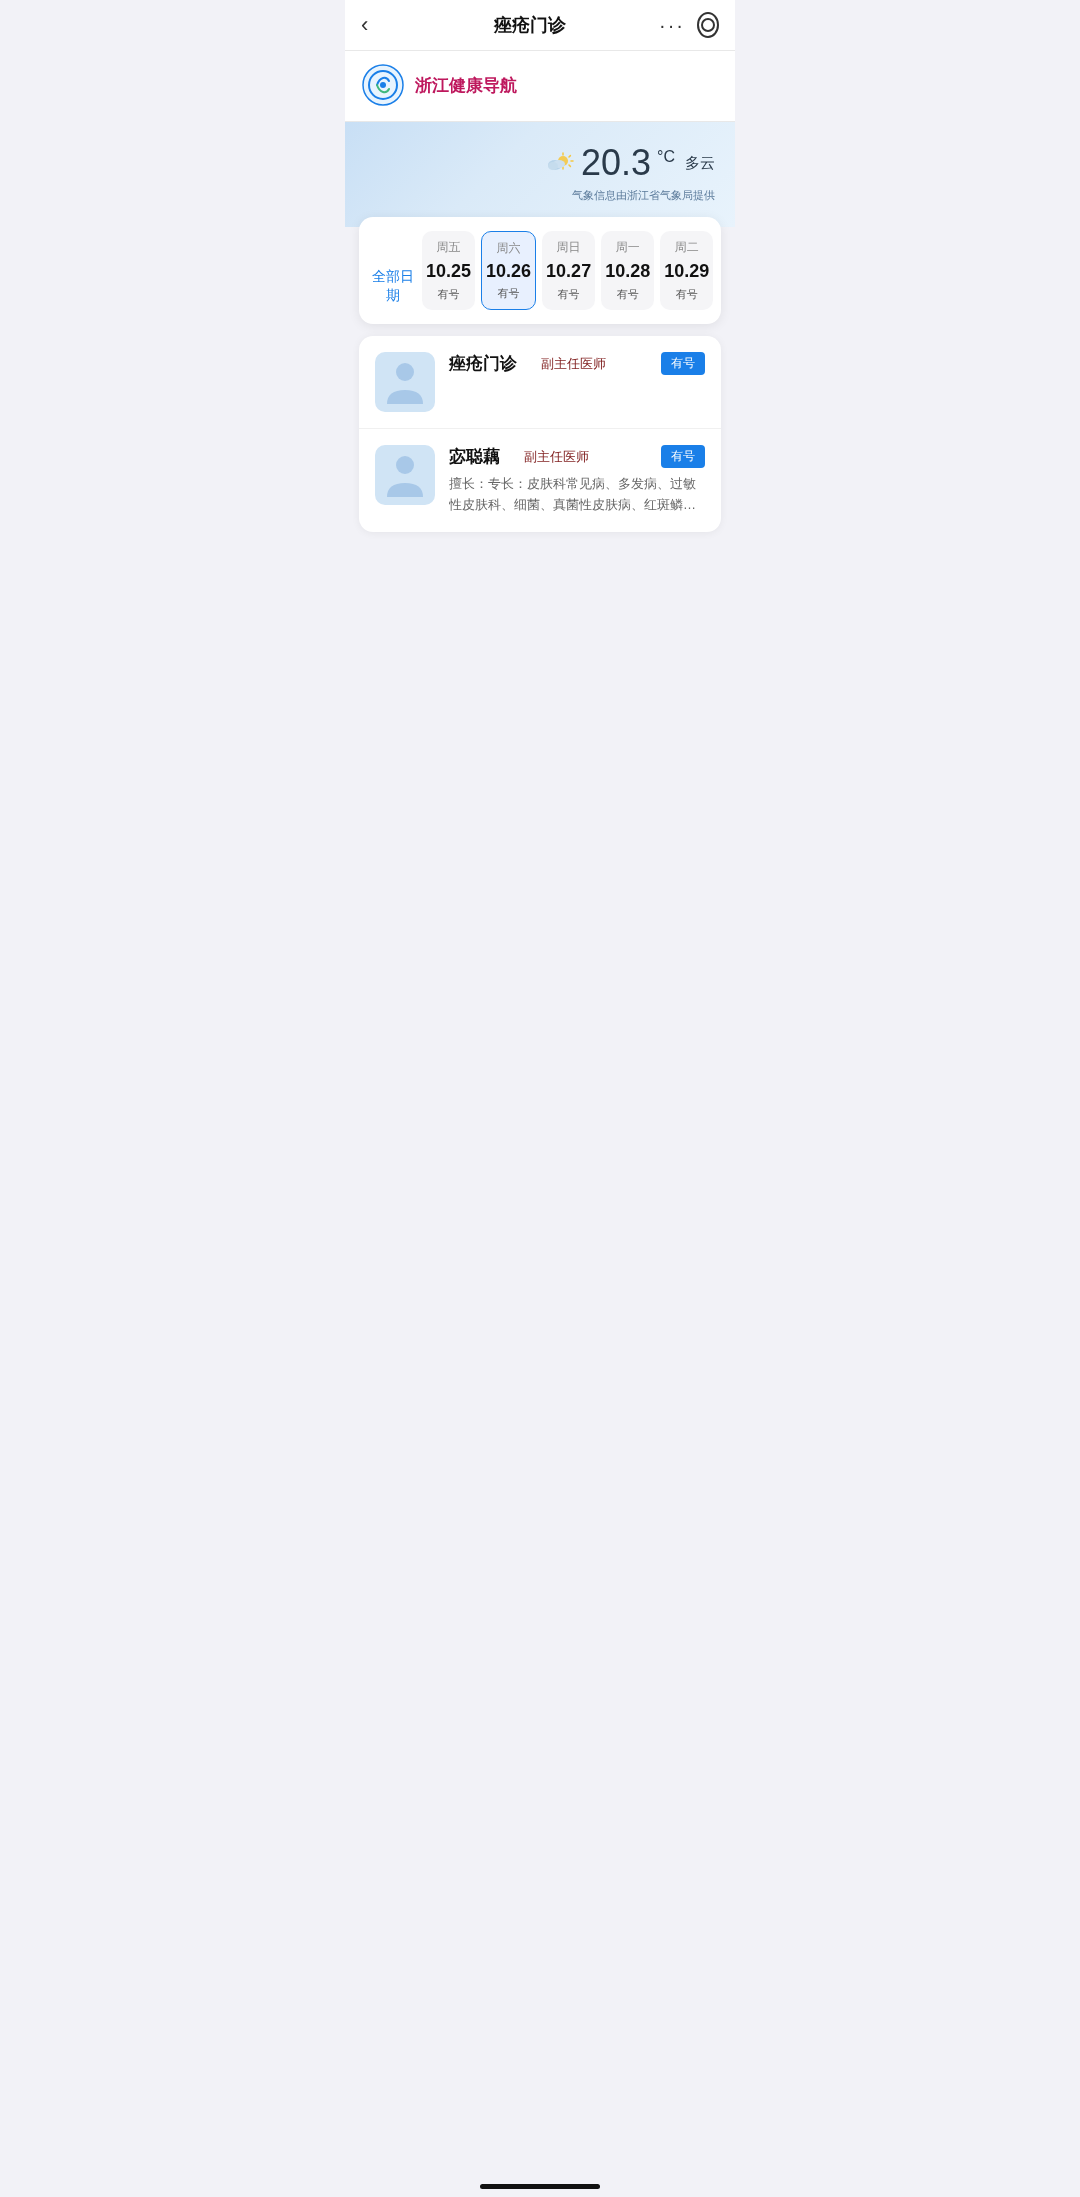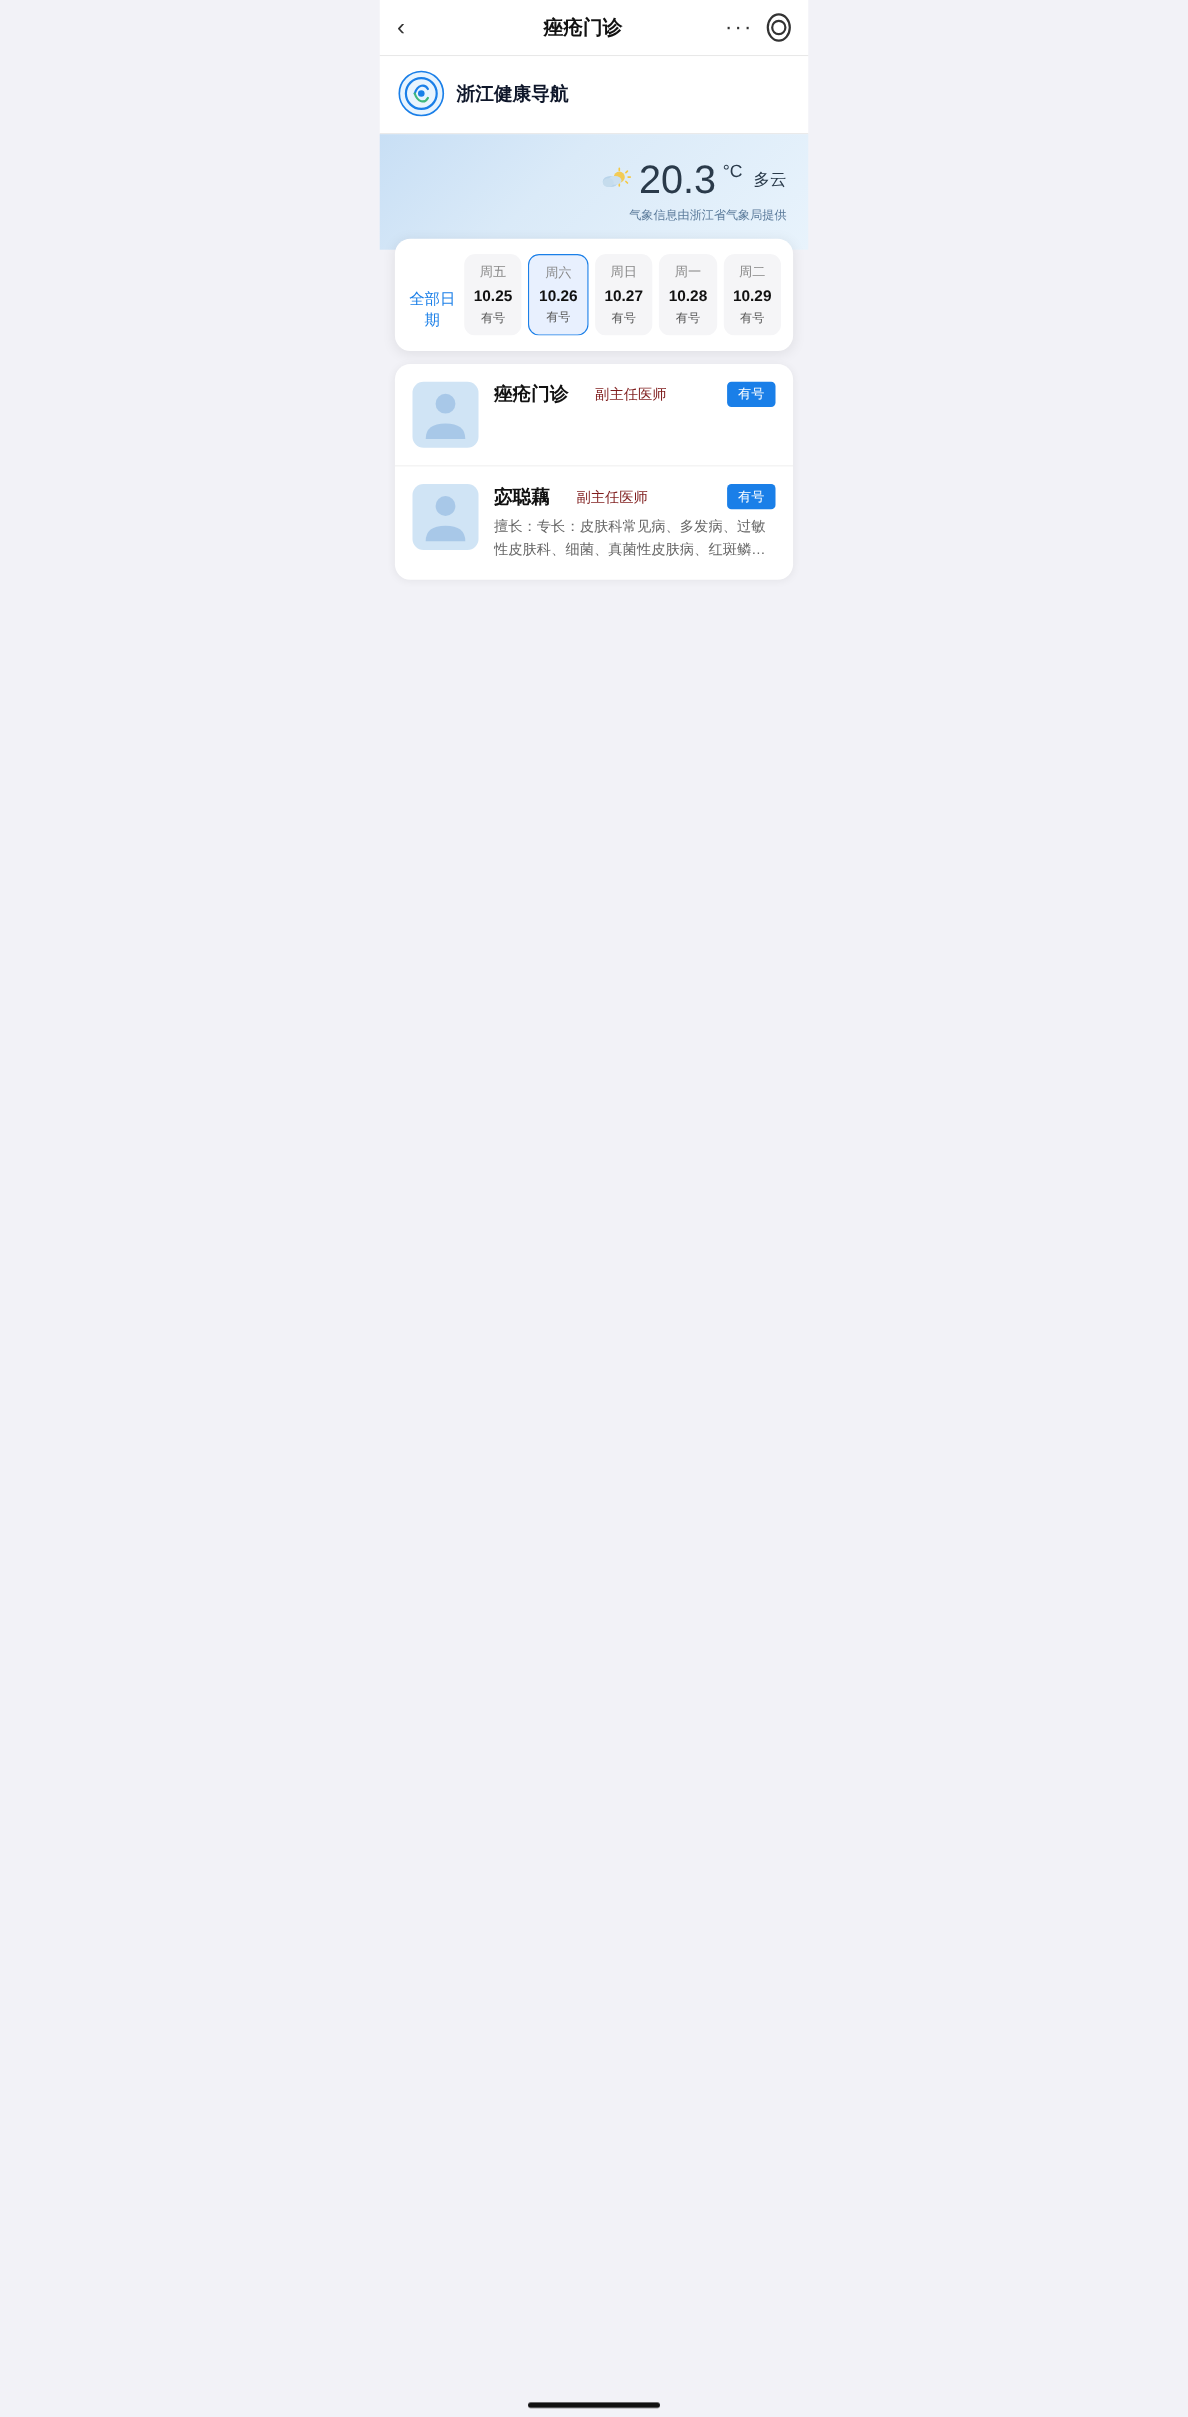--- a/index.html
+++ b/index.html
@@ -71,21 +71,21 @@
       background: #fff;
       display: flex;
       align-items: center;
       padding: 12px 16px 14px;
       gap: 10px;
       border-bottom: 1px solid #e8e8e8;
     }
     .app-name {
       font-size: 17px;
       font-weight: 600;
-      color: #0f172a;
+      color: #be185d;
     }
 
     
     .weather-banner {
       background: linear-gradient(135deg, #c8dff5 0%, #daeaf8 40%, #e8f3fc 100%);
       padding: 20px 20px 24px;
       position: relative;
       min-height: 100px;
     }
     .weather-info {
@@ -164,21 +164,21 @@
     .date-item.selected {
       background: #e8f0fe;
       border: 1.5px solid #1a7fe8;
     }
     .date-weekday {
       font-size: 12px;
       color: #888;
       margin-bottom: 4px;
     }
     .date-day {
-      font-size: 14px;
+      font-size: 18px;
       font-weight: 700;
       color: #111;
       margin-bottom: 4px;
     }
     .date-status {
       font-size: 11px;
       color: #555;
     }
 
     

